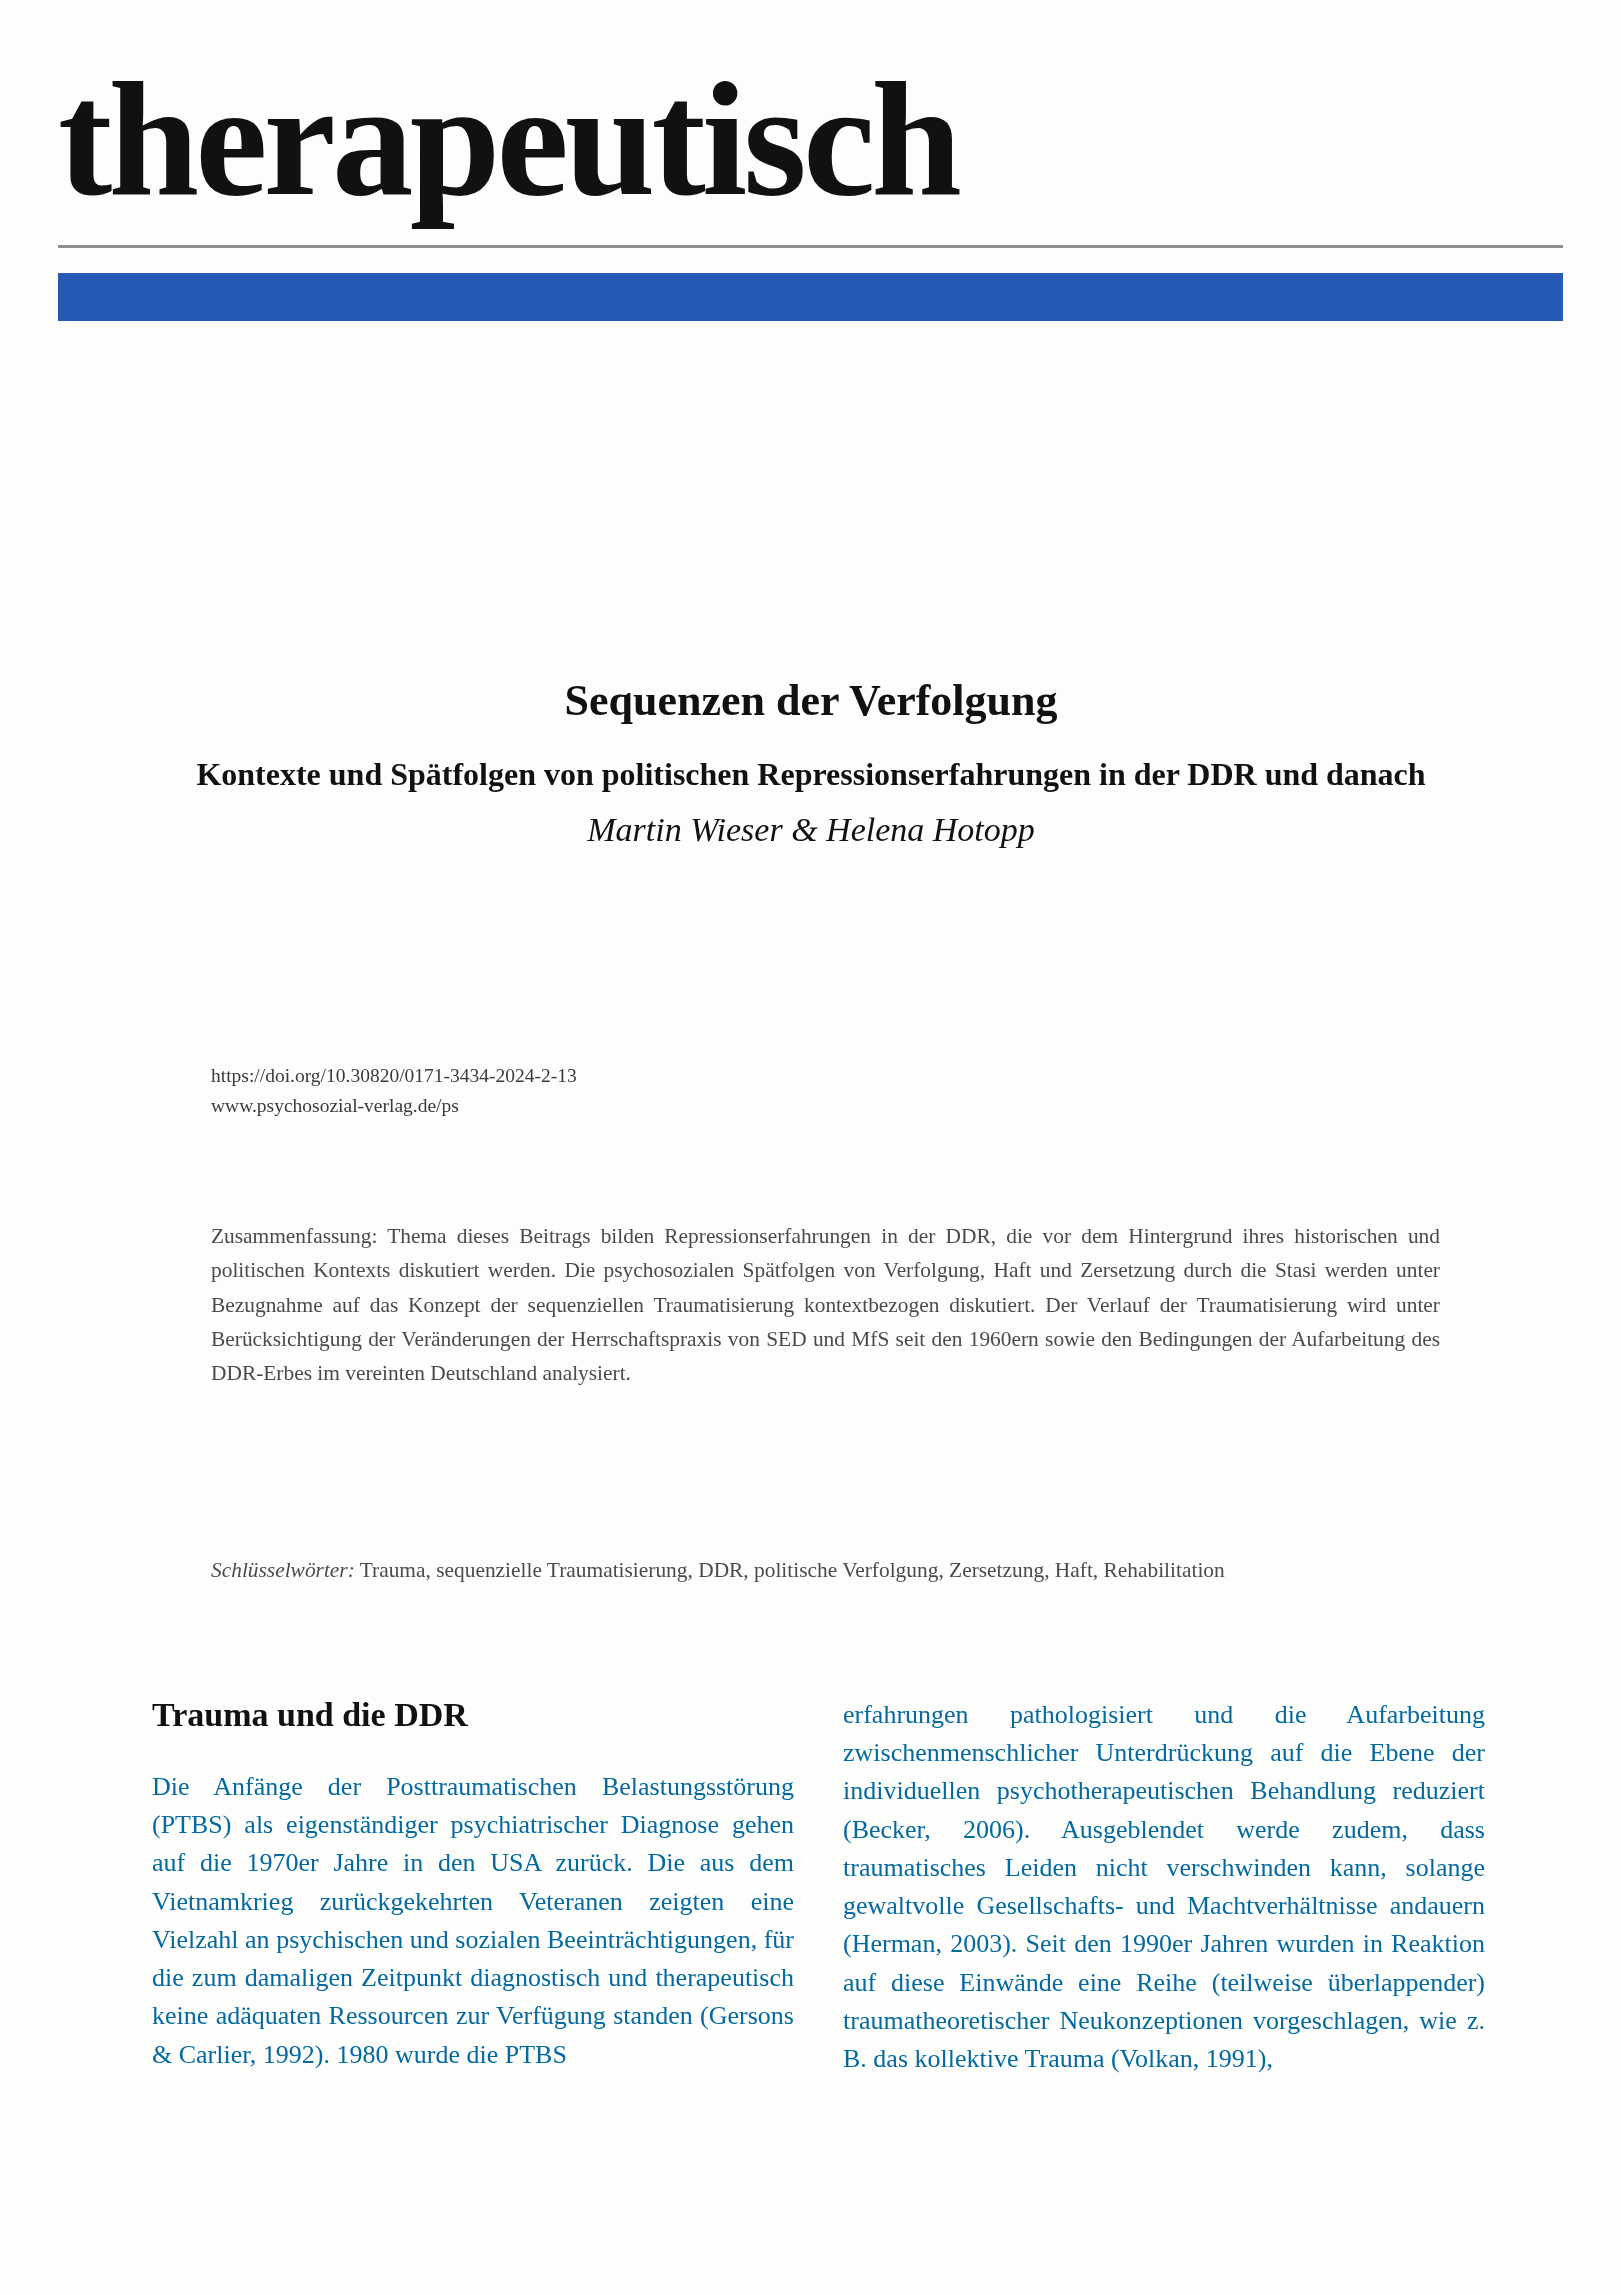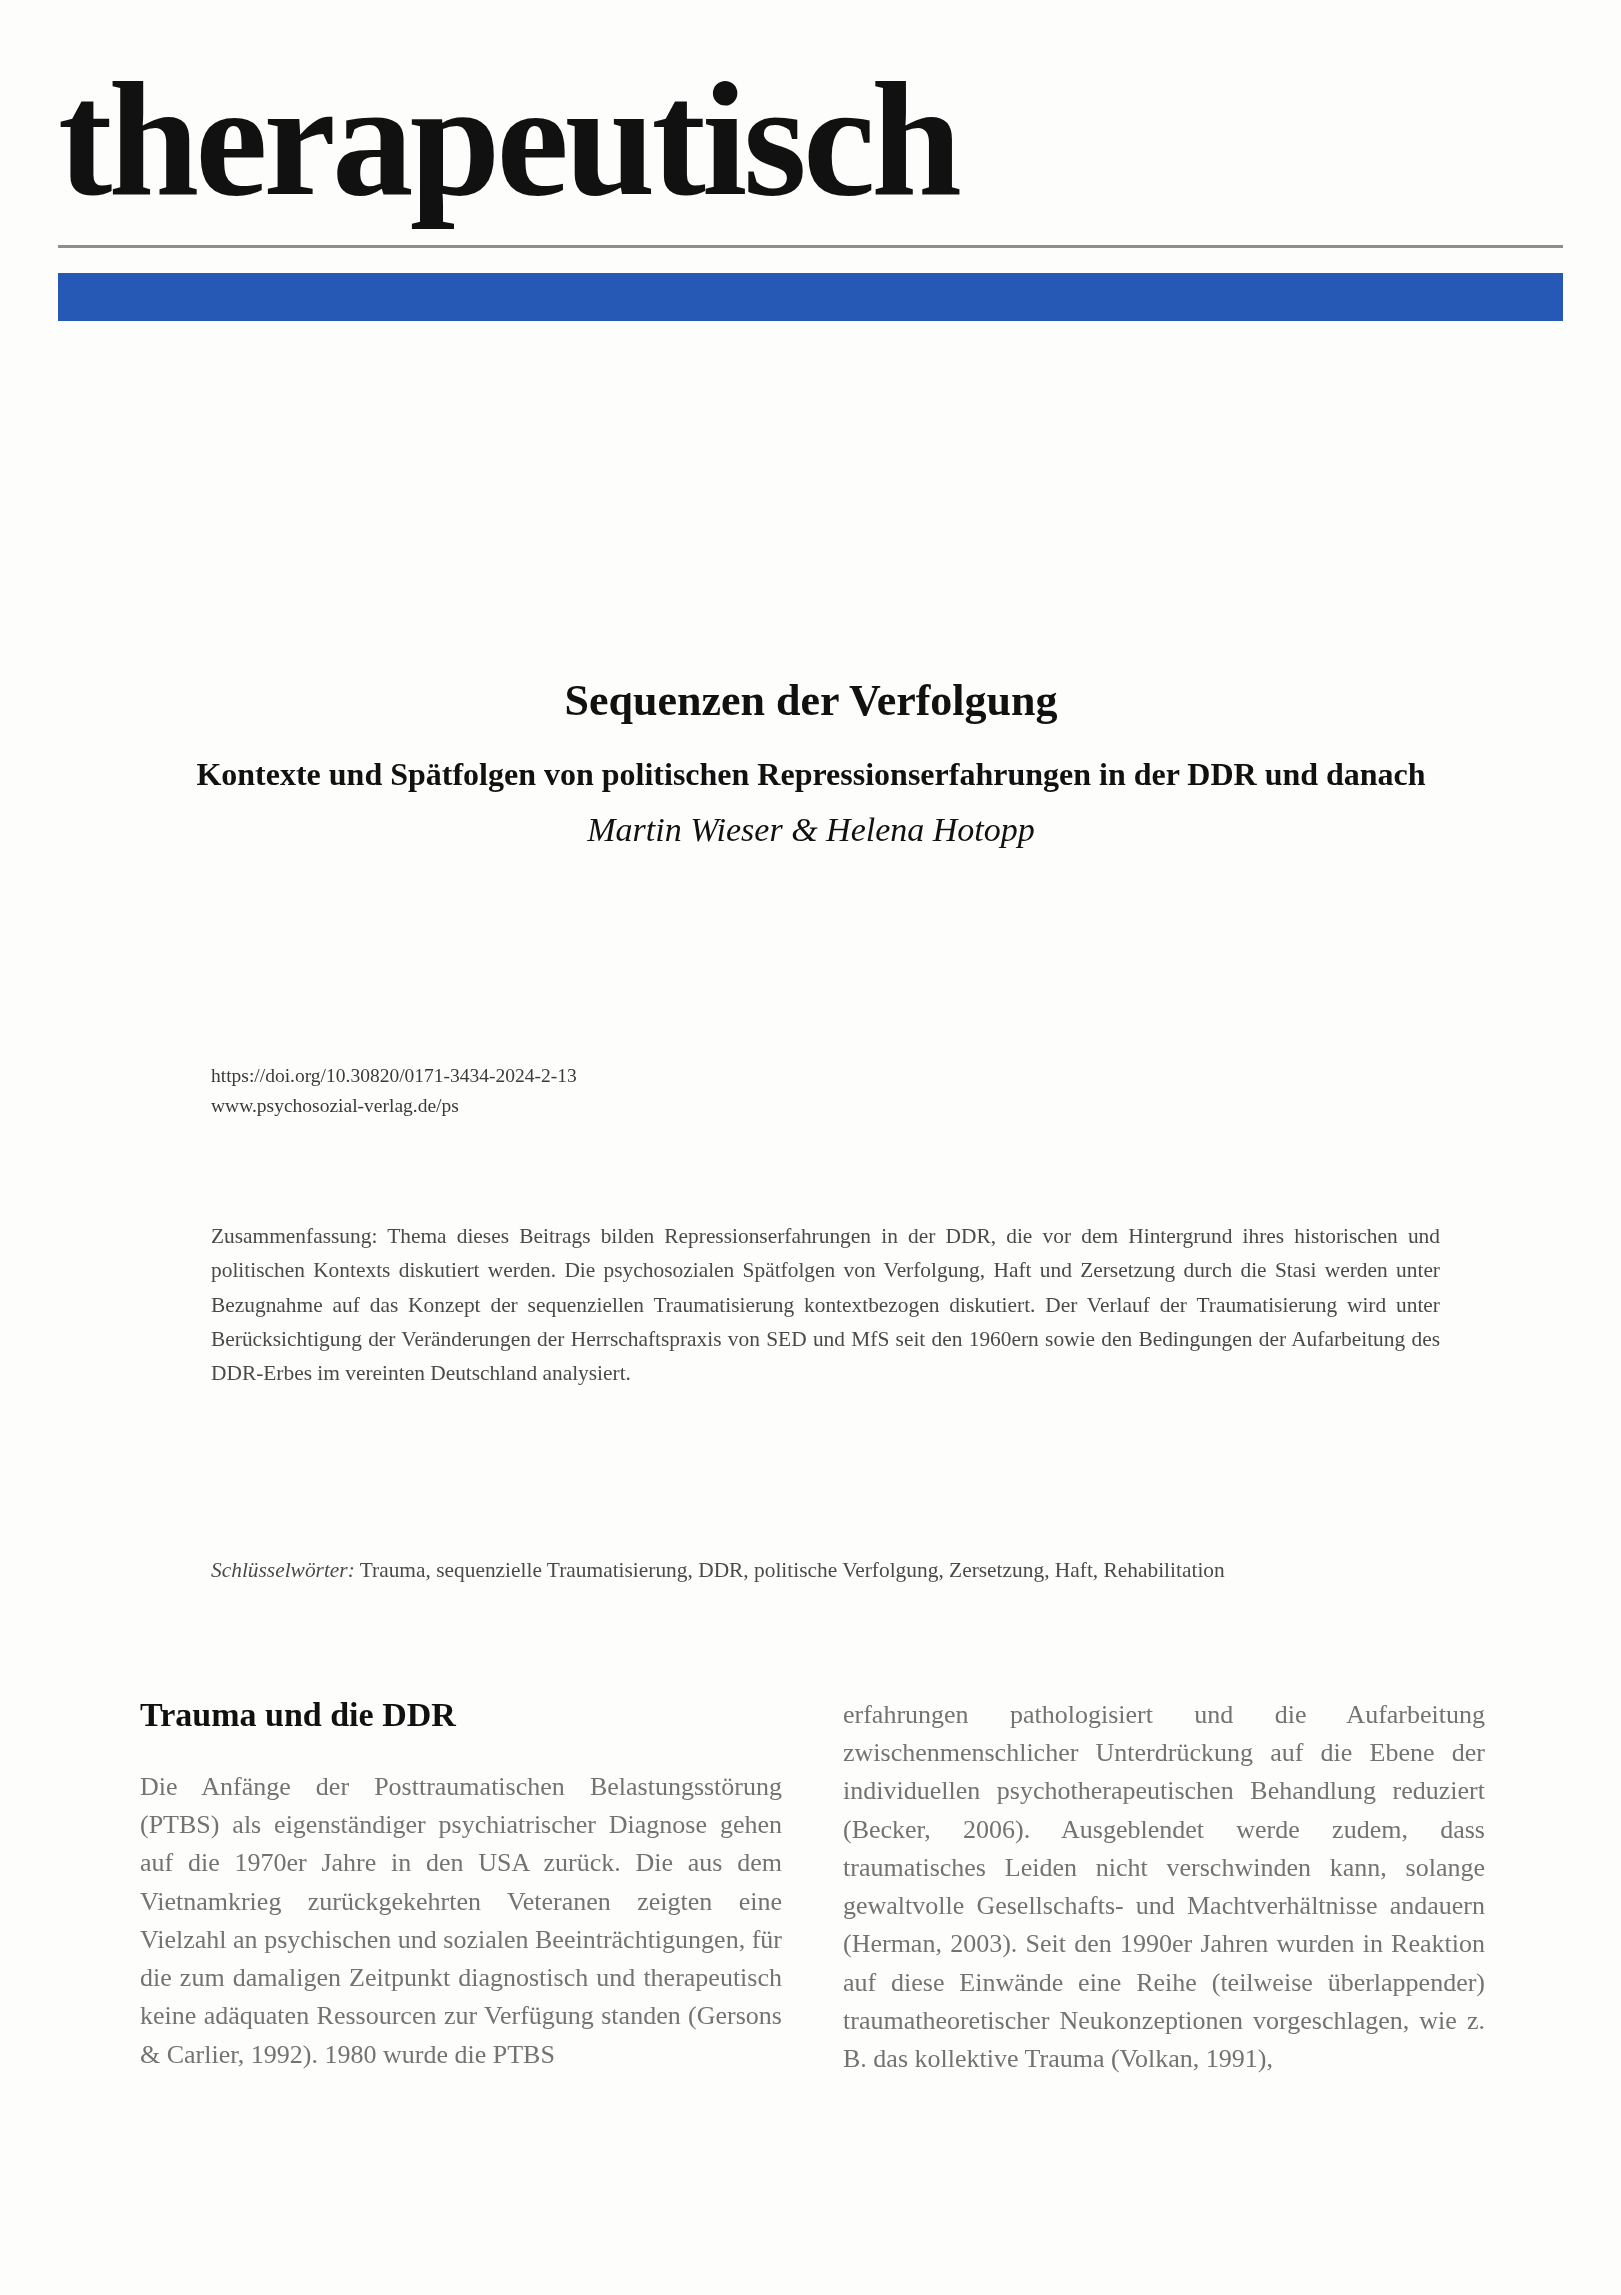--- a/index.html
+++ b/index.html
@@ -154,37 +154,37 @@
     left: 136px;
     top: 1696px;
     width: 1349px;
     height: 584px;
   }
   .col {
     position: absolute;
     top: 0;
     width: 642px;
   }
-  .col-left { left: 4px; }
+  .col-left { left: 16px; }
   .col-right { left: 707px; }
 
   .body-heading {
     font-family: "Liberation Serif", serif;
     font-weight: 700;
     font-size: 34px;
     margin: 0 0 34px 0;
     color: #111;
   }
   .body-text {
     font-family: "Liberation Serif", serif;
     font-size: 26px;
     line-height: 1.47;
     text-align: justify;
     text-justify: inter-word;
-    color: #737373;
+    color: #0369a1;
     margin: 0;
     hyphens: manual;
   }
   .col-right .body-text {
     margin-top: 0;
   }
 </style>
 </head>
 <body>
 

